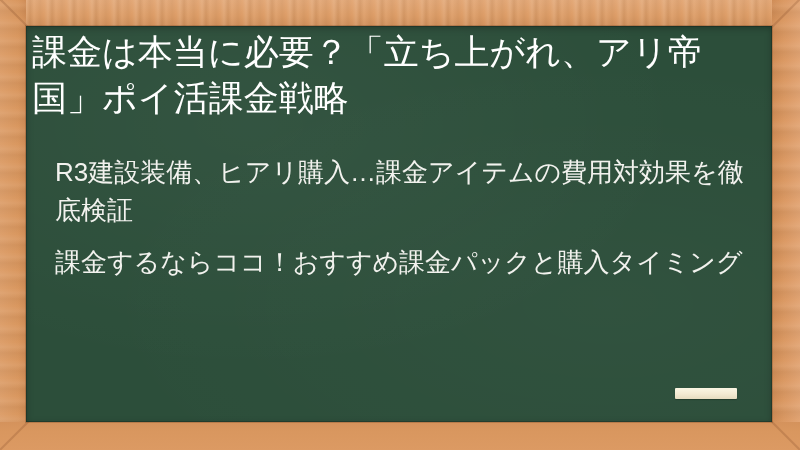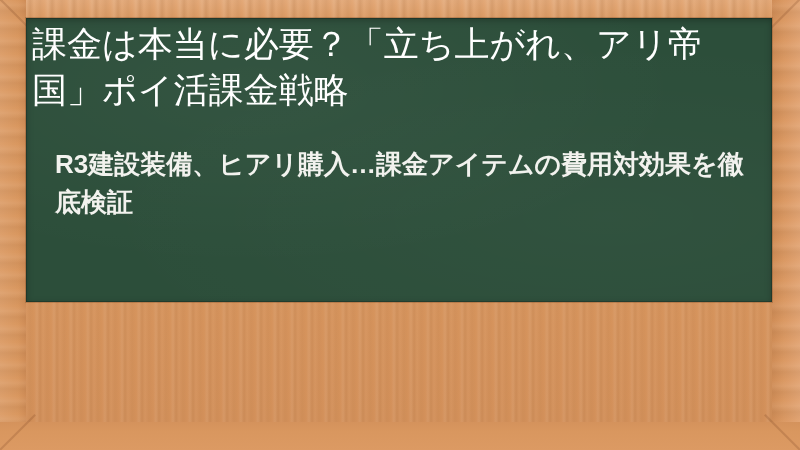--- a/index.html
+++ b/index.html
@@ -94,23 +94,23 @@
   }
   .miter.tl { left: -16px; top: 12px; transform: rotate(45deg); }
   .miter.tr { right: -16px; top: 12px; transform: rotate(-45deg); }
   .miter.bl { left: -16px; bottom: 13px; transform: rotate(-45deg); }
   .miter.br { right: -16px; bottom: 13px; transform: rotate(45deg); }
 
   
   .board {
     position: absolute;
     left: 26px;
-    top: 18px;
+    top: 26px;
     width: 746px;
-    height: 284px;
+    height: 396px;
     background: #2c4e3a;
     box-shadow:
       inset 0 0 0 1px rgba(0,0,0,0.18),
       inset 0 2px 7px rgba(0,0,0,0.28),
       0 0 0 1px rgba(90,50,20,0.25);
     overflow: hidden;
   }
   .board-texture {
     position: absolute;
     inset: 0;
@@ -147,21 +147,21 @@
     top: 127px;
     width: 700px;
     margin: 0;
     padding: 0;
     list-style: none;
   }
   .list-item {
     color: #f2f2ee;
     font-size: 26px;
     line-height: 38px;
-    font-weight: 700;
+    font-weight: 400;
     margin: 0 0 14px 0;
     white-space: pre-wrap;
   }
 
   
   .eraser {
     position: absolute;
     left: 649px;
     top: 362px;
     width: 62px;
@@ -189,20 +189,21 @@
 
   <div class="board">
     <div class="board-texture"></div>
 
     <div class="board-inner">
 
       <div class="title">課金は本当に必要？「立ち上がれ、アリ帝国」ポイ活課金戦略</div>
 
       <ul class="list">
         <li class="list-item">R3建設装備、ヒアリ購入…課金アイテムの費用対効果を徹底検証</li>
+        <li class="list-item">課金するならココ！おすすめ課金パックと購入タイミング</li>
       </ul>
 
       <div class="eraser"></div>
 
     </div>
   </div>
 
 </div>
 
 </body></html>

